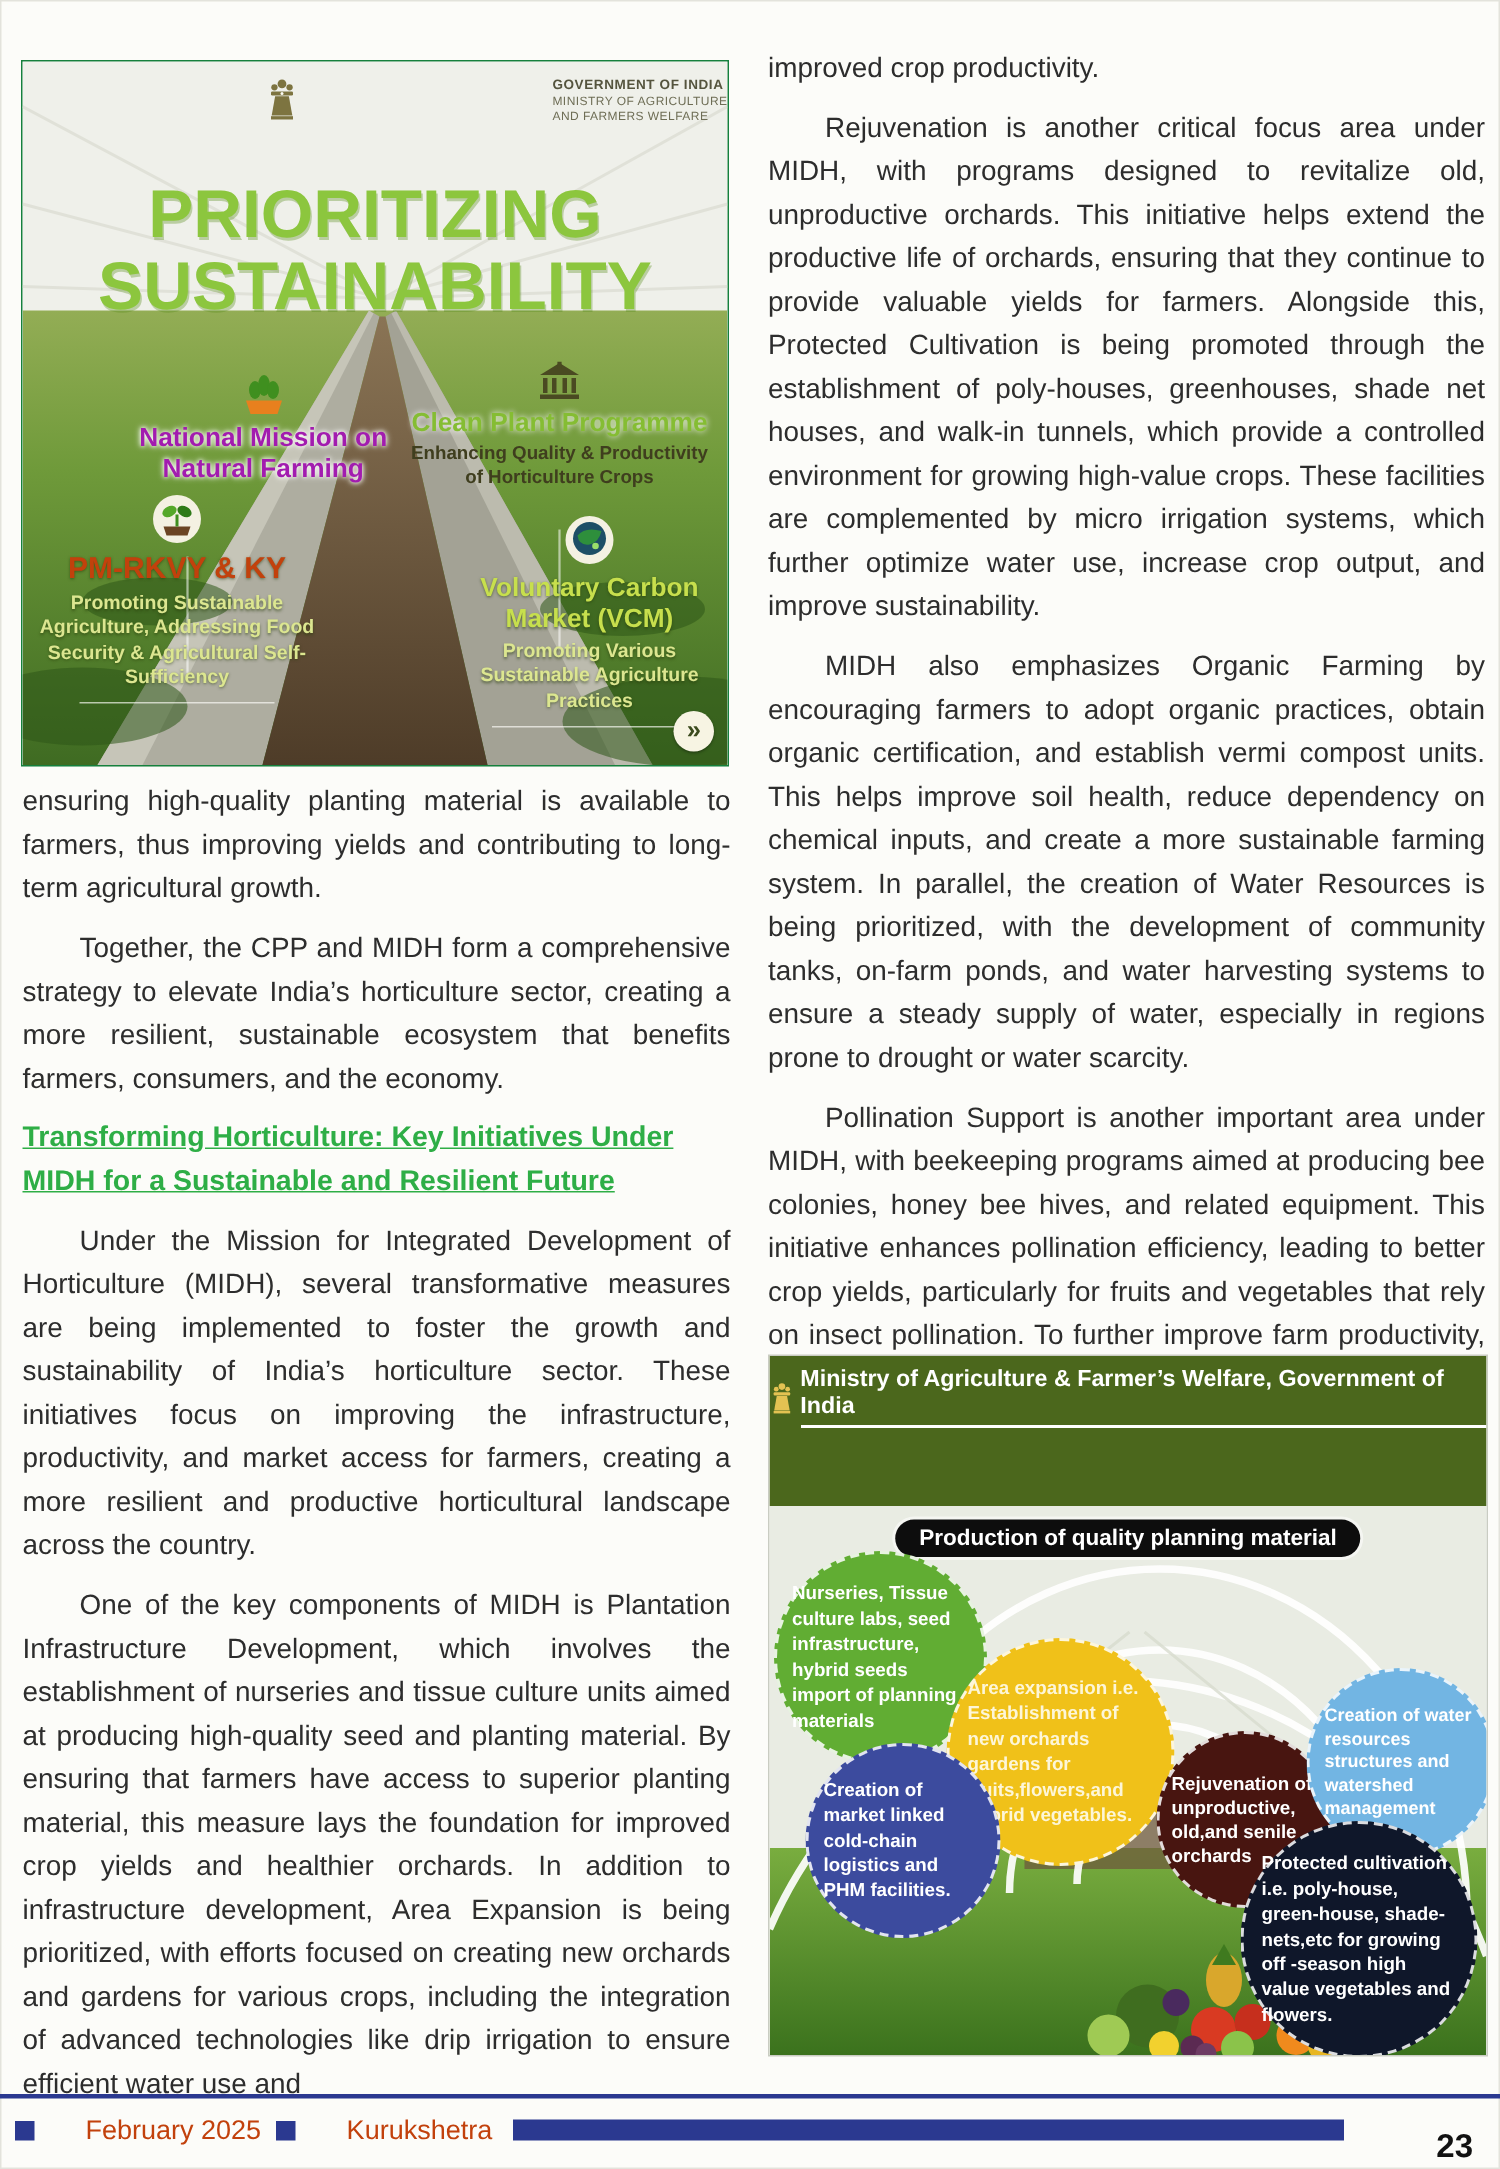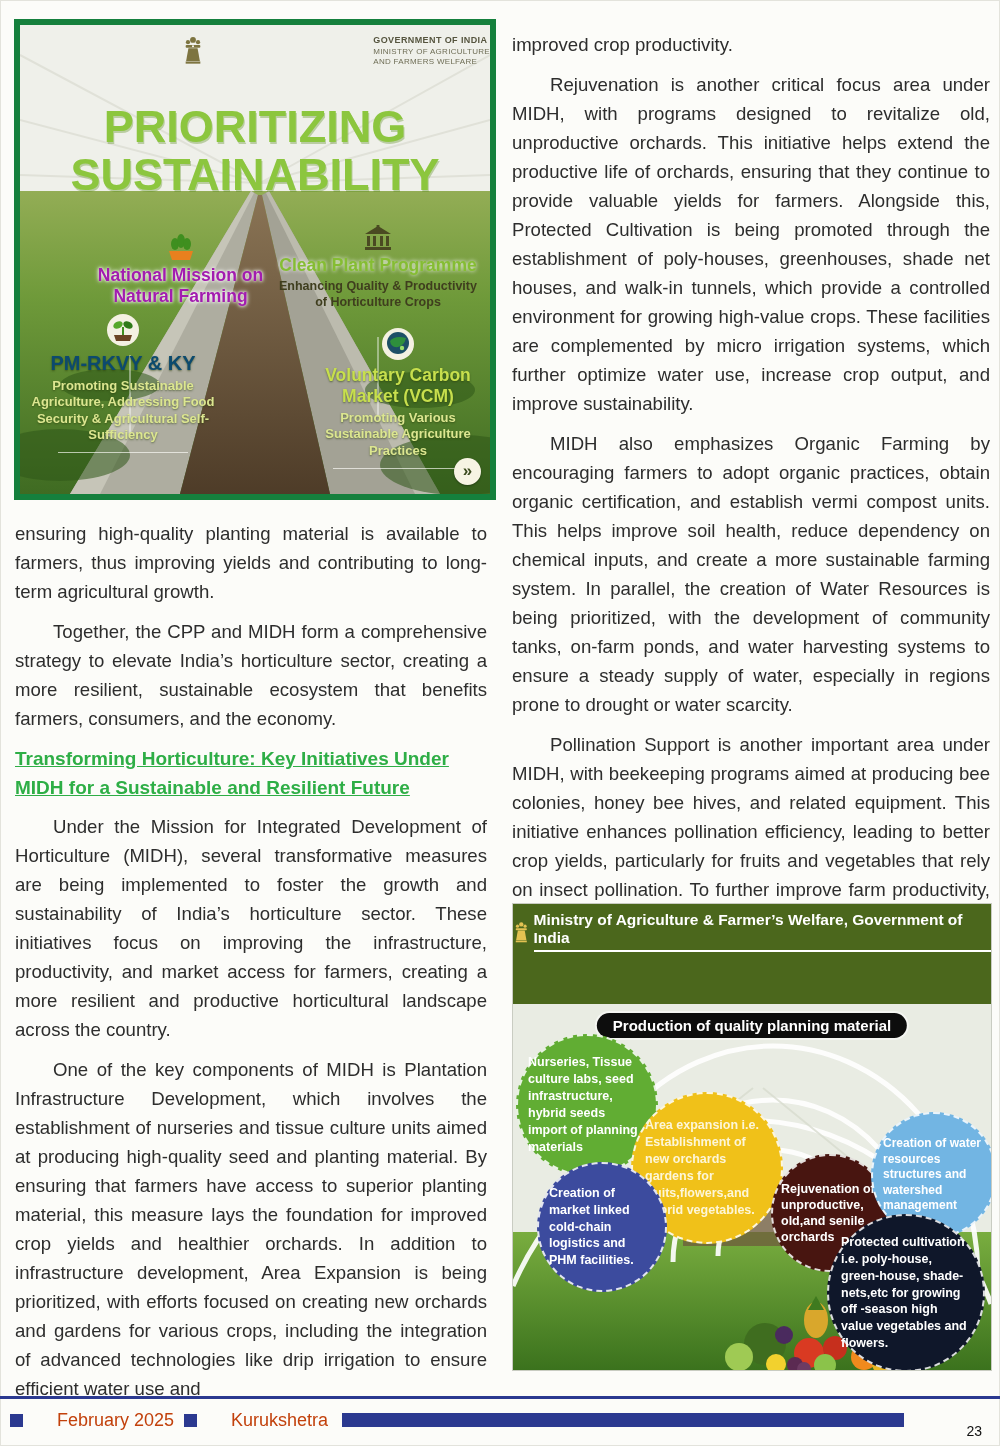--- a/index.html
+++ b/index.html
@@ -8,39 +8,39 @@
 
   
   .col{position:absolute;text-align:justify;font-size:18.6px;line-height:29px;color:#2d2d2d;}
   .col-left{left:15px;top:519px;width:472px;}
   .col-right{left:512px;top:30px;width:478px;}
   .para{margin:0 0 11px 0;}
   .para.indent{text-indent:38px;}
   .green-heading{color:#2eae46;font-weight:bold;font-size:19px;line-height:29px;margin:4px 0 10px 0;text-align:left;text-decoration:underline;}
 
   
-  .fig1{position:absolute;left:14px;top:19px;width:470px;height:469px;border:6px solid #15803d;overflow:hidden;background:#eff0ea;}
+  .fig1{position:absolute;left:14px;top:40px;width:470px;height:469px;border:1px solid #15803d;overflow:hidden;background:#eff0ea;}
   .fig1 svg.bg{position:absolute;left:0;top:0;}
   .f1-emblem{position:absolute;left:0;top:10px;width:100%;display:flex;justify-content:center;gap:7px;align-items:flex-start;}
   .f1-emblem .txt{text-align:left;}
   .f1-gov1{font-size:9px;font-weight:bold;color:#55543e;letter-spacing:.4px;}
   .f1-gov2{font-size:8px;color:#6e6d55;letter-spacing:.3px;line-height:1.25;margin-top:2px;}
   .f1-title{position:absolute;left:0;top:78px;width:100%;text-align:center;
             font-weight:800;font-size:45px;line-height:48px;letter-spacing:0px;color:#8cc63e;
             text-shadow:1px 2px 0 rgba(90,140,30,.35);}
   .prog{position:absolute;text-align:center;}
   .prog .pname{font-weight:bold;line-height:1.2;}
   .prog .pdesc{font-weight:bold;line-height:1.25;margin-top:3px;}
   .prog-nmn{left:58px;top:206px;width:205px;}
   .prog-nmn .pname{color:#a21caf;font-size:17.5px;text-shadow:0 0 5px #fff,0 0 3px #fff;}
   .prog-cpp{left:258px;top:200px;width:200px;}
   .prog-cpp .pname{color:#85bd33;font-size:17.5px;text-shadow:0 0 4px #fff;}
   .prog-cpp .pdesc{color:#3f3e1e;font-size:12.5px;}
   .prog-pmr{left:8px;top:288px;width:190px;}
-  .prog-pmr .pname{color:#0c4a6e;font-size:20px;text-shadow:0 1px 2px rgba(40,60,10,.6);}
+  .prog-pmr .pname{color:#c2410c;font-size:20px;text-shadow:0 1px 2px rgba(40,60,10,.6);}
   .prog-pmr .pdesc,.prog-vcm .pdesc{color:#dce690;font-size:13px;text-shadow:0 1px 2px rgba(40,60,10,.6);}
   .prog-vcm{left:292px;top:302px;width:172px;}
   .prog-vcm .pname{color:#c7df4d;font-size:17.5px;text-shadow:0 1px 2px rgba(40,60,10,.6);}
   .divider{height:1px;background:rgba(255,255,250,.65);width:130px;margin:9px auto 0 auto;}
   .picon{display:block;margin:0 auto 4px auto;}
   .next-btn{position:absolute;right:9px;bottom:9px;width:27px;height:27px;border-radius:50%;
             background:#f7f4e3;color:#3c4b1e;font-weight:bold;font-size:17px;line-height:26px;text-align:center;
             box-shadow:0 1px 2px rgba(0,0,0,.35);}
 
   
@@ -62,21 +62,21 @@
   .c3{left:258px;top:150px;width:118px;height:118px;font-size:12.5px;line-height:1.3;padding:8px;}
   .c4{left:358px;top:108px;width:126px;height:126px;font-size:12px;line-height:1.3;padding:10px;}
   .c5{left:314px;top:210px;width:158px;height:158px;font-size:12.5px;line-height:1.35;padding:12px;}
 
   
   .footer-rule{position:absolute;left:0;top:1396px;width:1000px;height:3px;}
   .footer{position:absolute;left:0;top:1404px;width:1000px;height:32px;display:flex;align-items:center;}
   .f-sq{width:13px;height:13px;margin:0 9px 0 10px;flex:0 0 auto;}
   .f-date,.f-mag{font-size:18px;color:#c2410c;white-space:nowrap;margin-left:25px;}
   .f-bar{height:14px;flex:1 1 auto;margin:0 62px 0 14px;}
-  .f-page{font-size:14px;color:#111;font-weight:normal;margin-right:18px;margin-top:22px;}
+  .f-page{font-size:22px;color:#111;font-weight:bold;margin-right:18px;margin-top:22px;}
 </style>
 </head>
 <body>
 
 <div class="page">
 
   <div class="fig1">
     <svg class="bg" width="470" height="469" viewBox="0 0 470 469">
       <defs>
         <linearGradient id="grass1" x1="0" y1="0" x2="0" y2="1">

